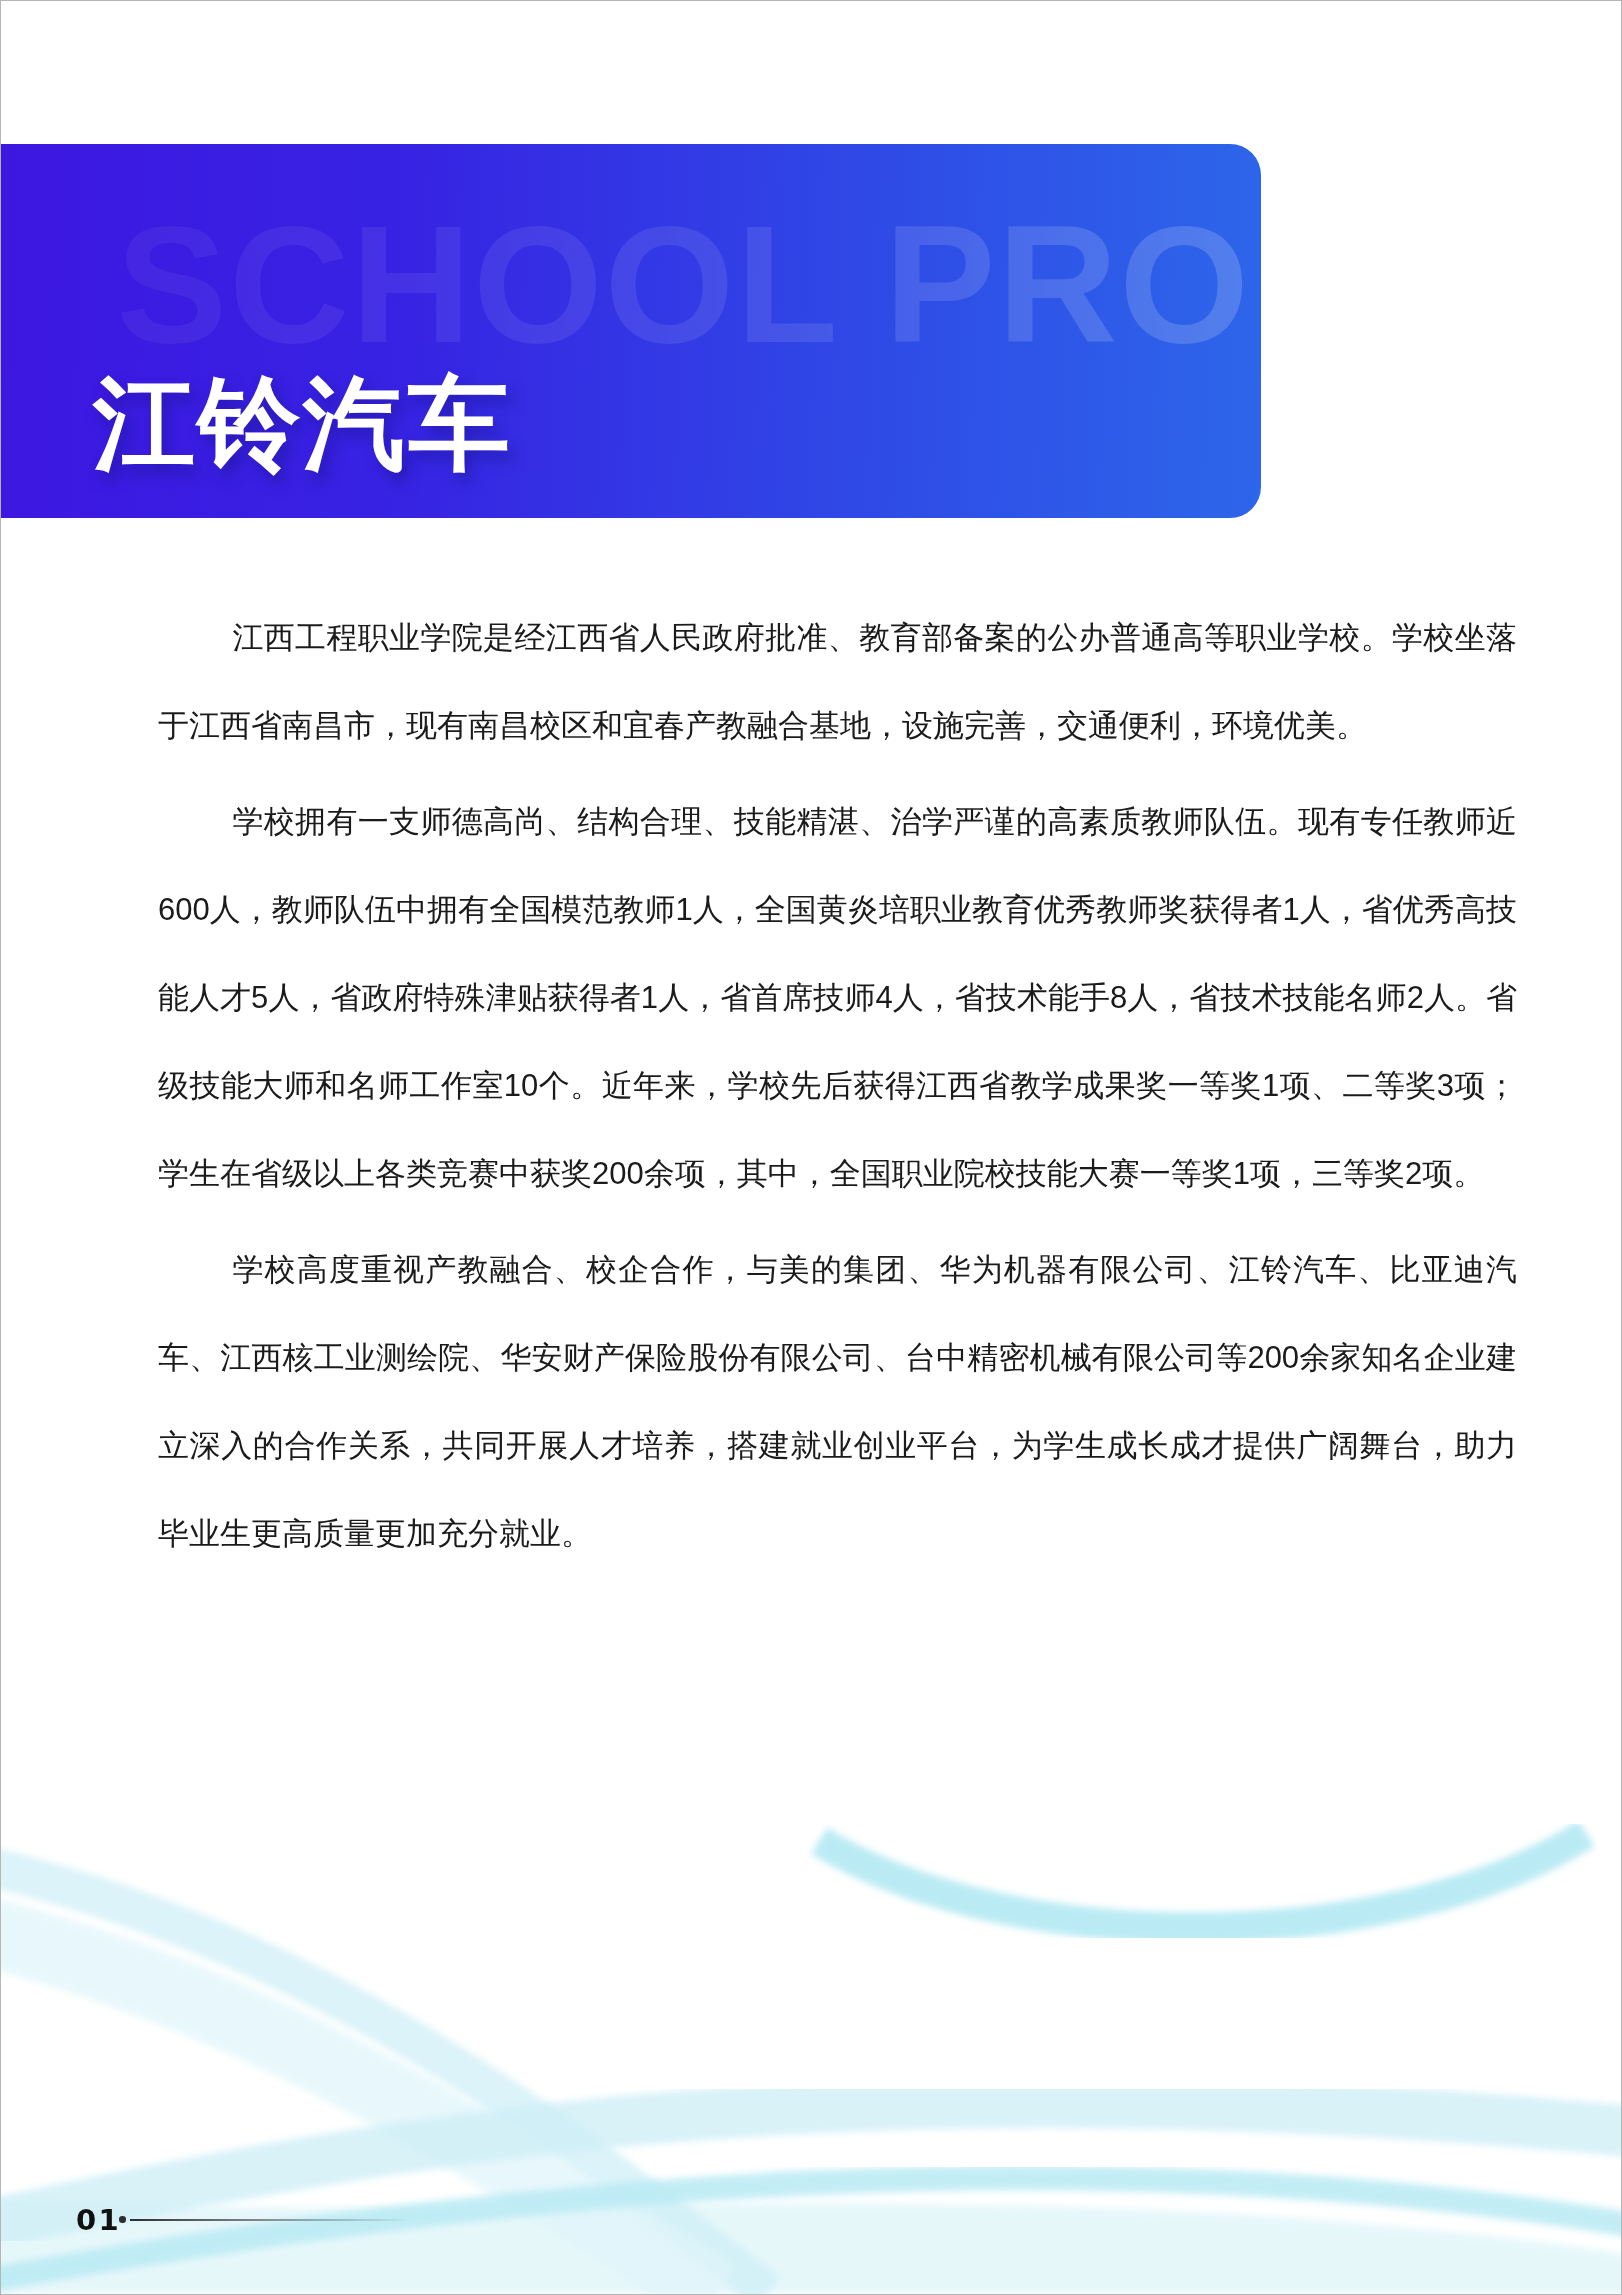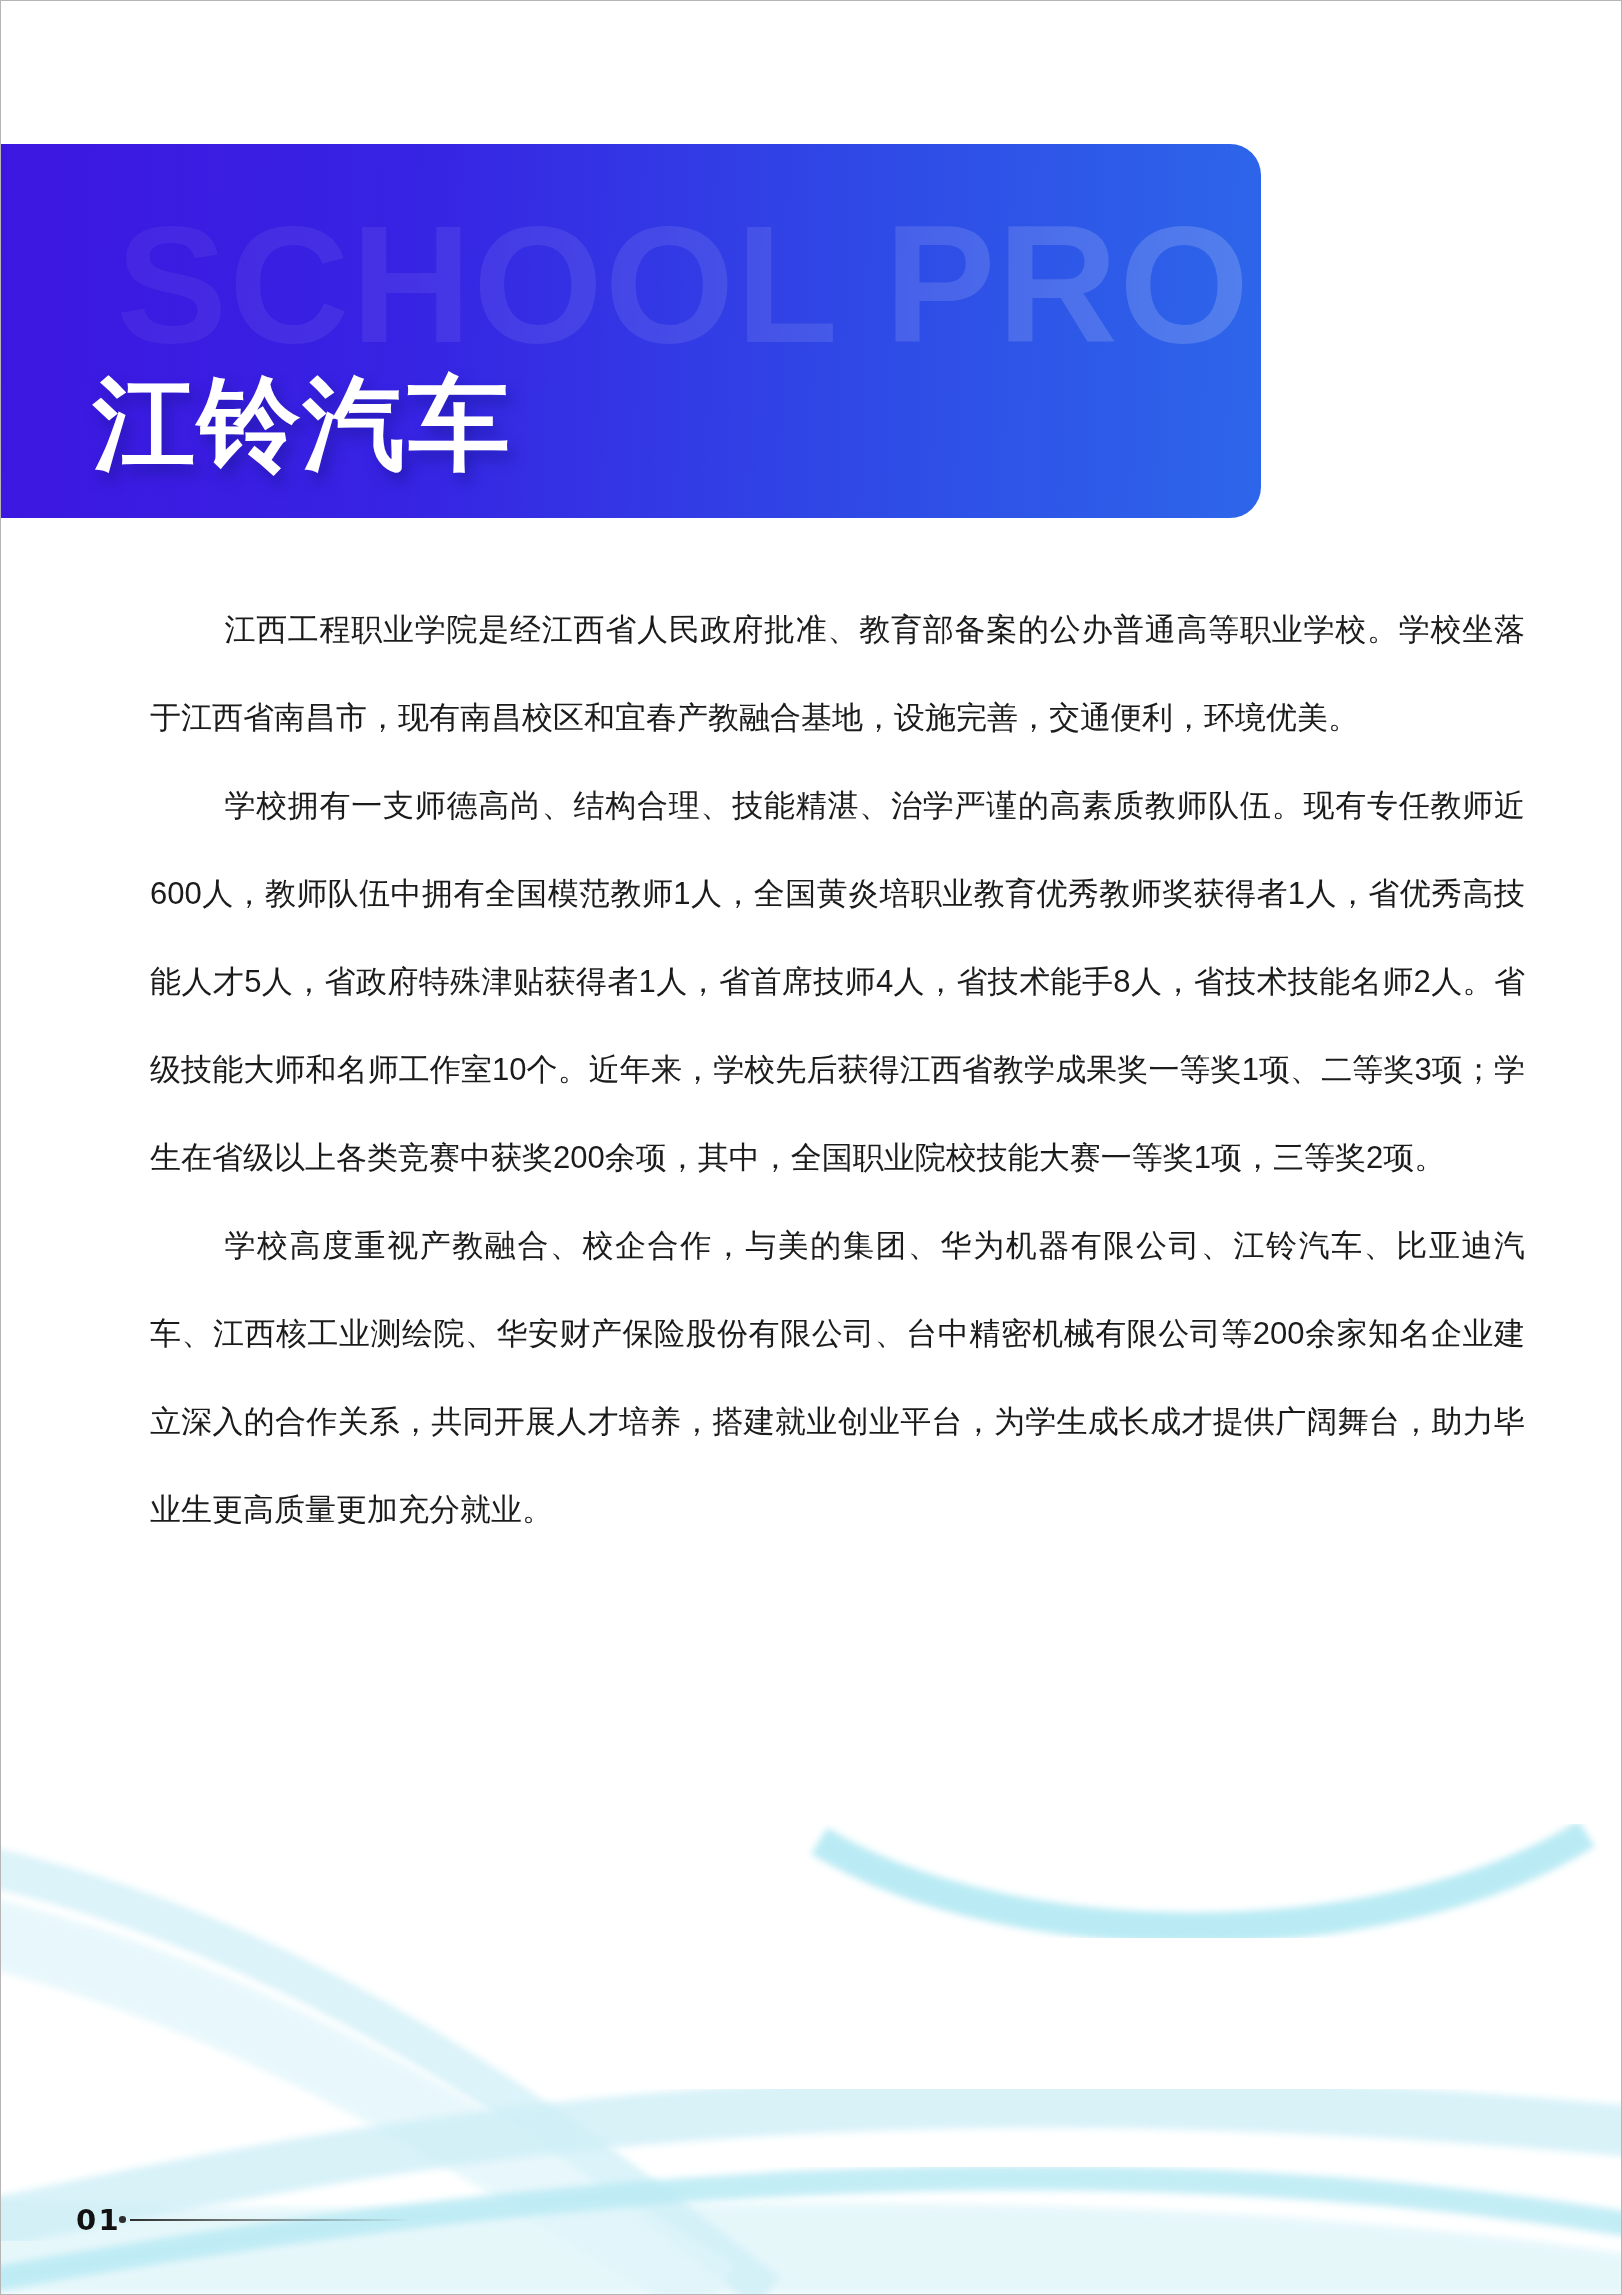--- a/index.html
+++ b/index.html
@@ -62,21 +62,21 @@
     left: 149px;
     top: 585px;
     width: 1375px;
     z-index: 2;
     color: #1b1b1b;
     font-size: 31px;
     line-height: 88px;
     text-align: justify;
   }
   .body-text p {
-    margin: 0;
+    margin: 8px;
     text-indent: 2.4em;
   }
 
   
   .waves {
     position: absolute;
     left: 0;
     bottom: 0;
     width: 1622px;
     height: 475px;

